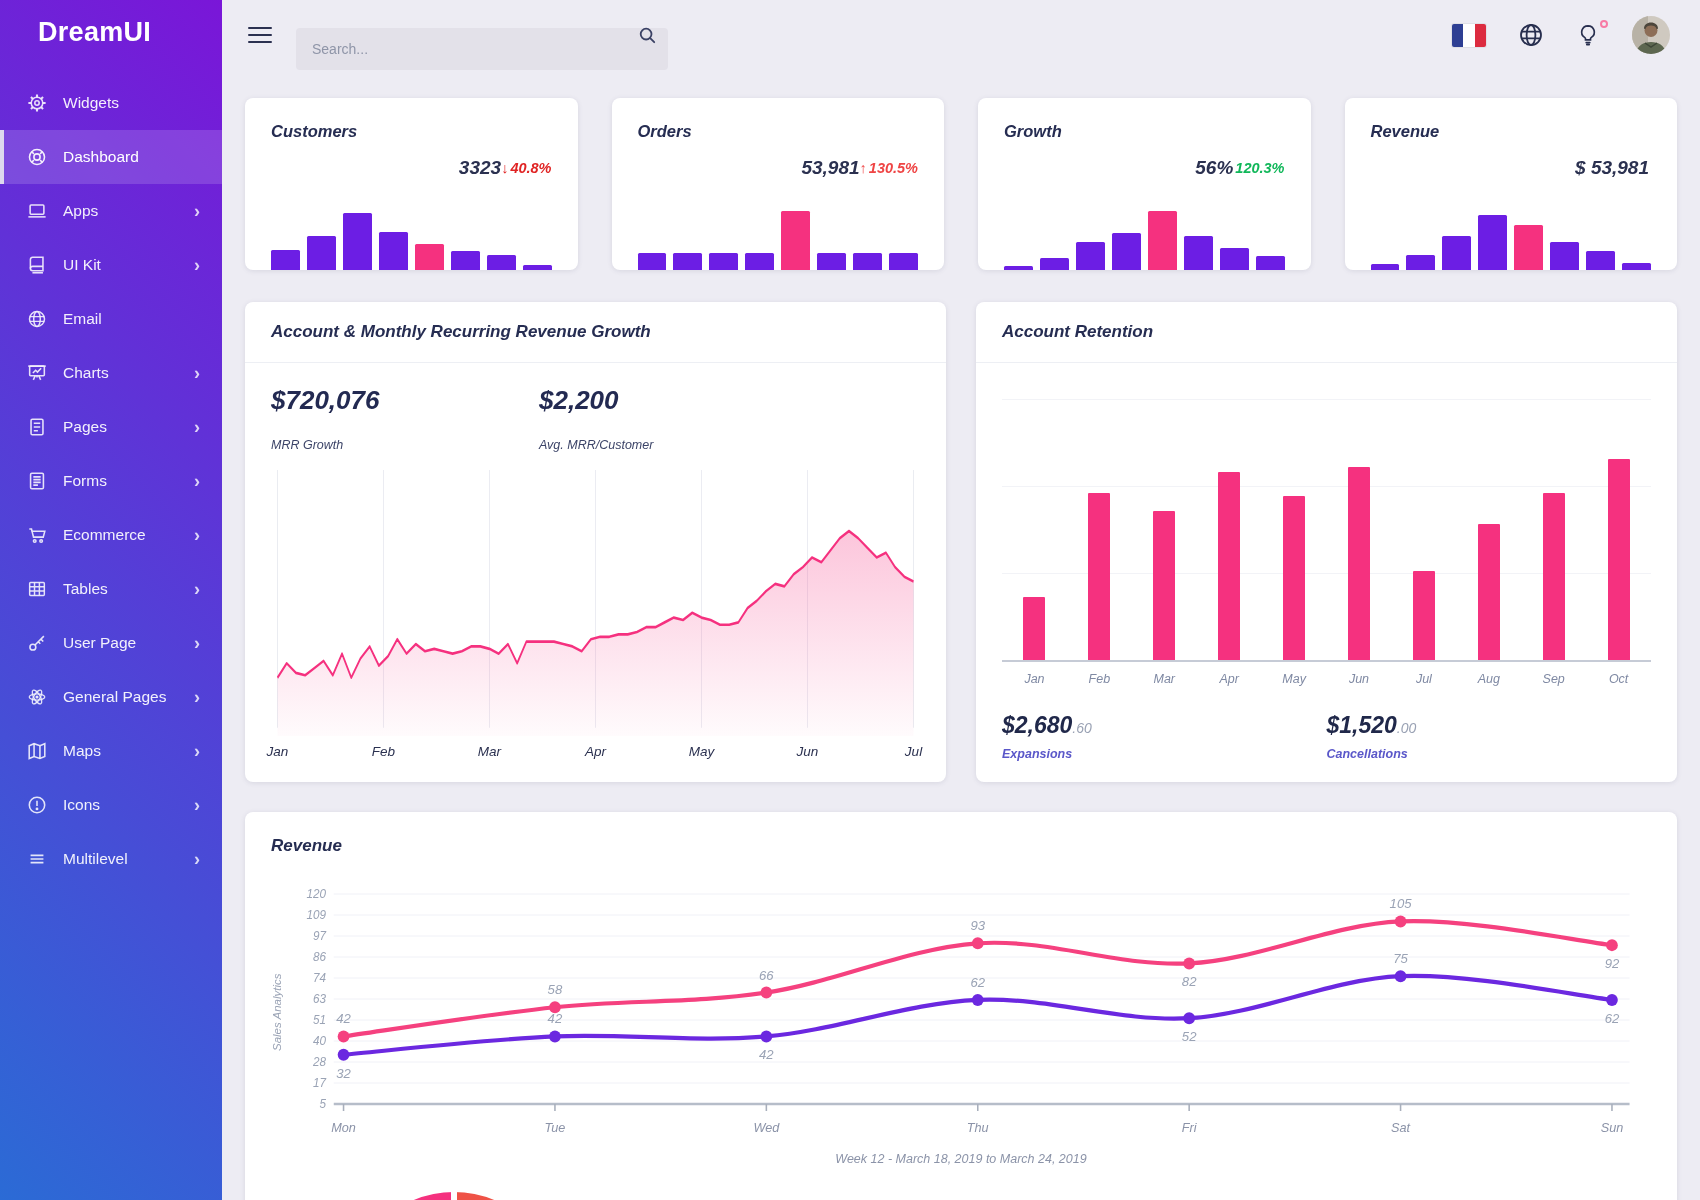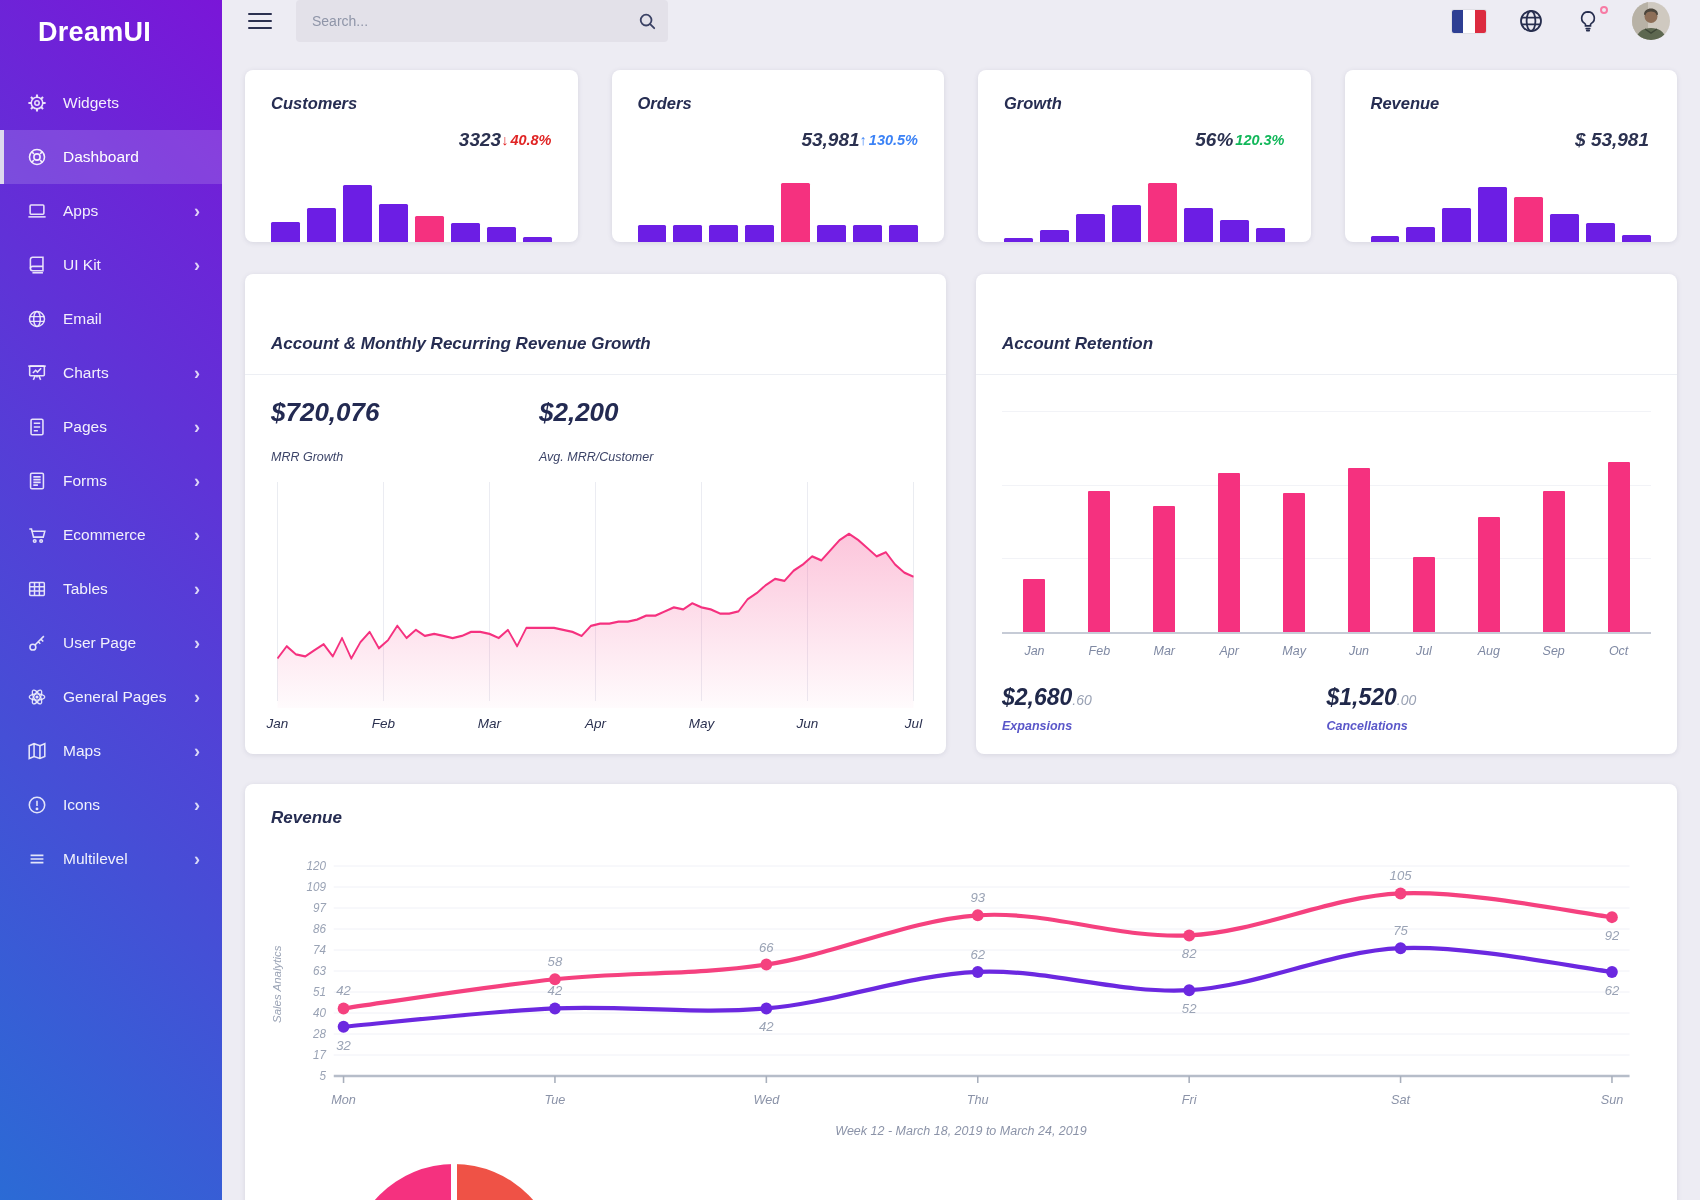--- a/index.html
+++ b/index.html
@@ -17,21 +17,21 @@
   .nav-icon svg { width:22px; height:22px; }
   .nav-label { flex:1; }
   .nav-chev { font-size:18px; font-weight:700; opacity:.85; line-height:1; }
 
   
   .main { flex:1; display:flex; flex-direction:column; min-width:0; }
   .topbar { height:70px; display:flex; align-items:center; padding:0 30px 0 26px; }
   .hamburger { width:24px; cursor:pointer; margin-right:24px; }
   .hamburger span { display:block; height:2.6px; background:#2b3150; border-radius:2px; margin:4.6px 0; }
   .search-wrap { position:relative; width:372px; }
-  .search-input { width:100%; height:42px; background:#e3e1e9; border:none; border-radius:4px; padding:0 42px 0 16px; font-size:14px; color:#3a4161; outline:none; font-family:inherit; }
+  .search-input { width:100%; height:42px; background:#e3e1e9; border:none; border-radius:4px; padding:0 42px 0 16px; font-size:14px; color:#3a4161; outline:none; font-family:inherit;margin-top:28px; }
   .search-input::placeholder { color:#8f95a8; }
   .search-icon { position:absolute; right:12px; top:50%; transform:translateY(-50%); display:flex; cursor:pointer; }
   .top-right { margin-left:auto; display:flex; align-items:center; gap:32px; }
   .flag { width:34px; height:23px; display:flex; border-radius:2px; overflow:hidden; cursor:pointer; box-shadow:0 0 0 1px rgba(0,0,0,.05); }
   .flag div { flex:1; }
   .flag .b { background:#2E3F93; } .flag .w { background:#fff; } .flag .r { background:#DC2B3F; }
   .globe-btn,.bulb-btn { cursor:pointer; display:flex; position:relative; }
   .bulb-badge { position:absolute; top:-3px; right:-8px; width:8px; height:8px; border:2px solid #f77ba4; border-radius:50%; background:transparent; }
   .avatar { width:38px; height:38px; border-radius:50%; overflow:hidden; cursor:pointer; flex:0 0 38px; }
 
@@ -43,21 +43,21 @@
   .stat-card { height:172px; padding:24px 26px 0; display:flex; flex-direction:column; overflow:hidden; }
   .stat-title { font-size:16.5px; font-weight:600; color:#262d52; }
   .stat-line { display:flex; align-items:center; justify-content:flex-end; margin-top:16px; }
   .stat-value { font-size:19px; font-weight:600; color:#2b3150; }
   .stat-change { font-size:14.5px; font-weight:700; }
   .stat-change .arr { font-weight:700; margin-right:2px; }
   .mini-chart { margin-top:auto; height:62px; display:flex; align-items:flex-end; gap:7px; }
   .mini-bar { flex:1; border-radius:1.5px 1.5px 0 0; }
 
   .mid-row { display:grid; grid-template-columns:1fr 1fr; gap:30px; margin-top:32px; }
-  .panel-header { padding:20px 26px; border-bottom:1px solid #edeff4; font-size:17px; font-weight:600; color:#262d52;margin-top:40px; }
+  .panel-header { padding:20px 26px; border-bottom:1px solid #edeff4; font-size:17px; font-weight:600; color:#262d52; }
 
   .mrr-card { height:480px; display:flex; flex-direction:column; }
   .mrr-body { padding:22px 26px 18px; flex:1; display:flex; flex-direction:column; min-height:0; }
   .mrr-metrics { display:flex; }
   .mrr-metric { min-width:268px; }
   .mrr-value { font-size:26px; font-weight:700; color:#232a52; }
   .mrr-label { font-size:12.5px; color:#3c4468; margin-top:22px; font-weight:500; }
   .mrr-chart { flex:1; margin-top:18px; min-height:0; }
   #mrrSvg { width:100%; height:100%; display:block; }
   .mrr-months { position:relative; height:20px; margin-top:8px; font-size:13.5px; color:#2b3150; }
@@ -320,21 +320,21 @@
               <div class="mini-bar" style="height: 42%; background: rgb(245, 49, 127);"></div>
               <div class="mini-bar" style="height: 30%; background: rgb(108, 30, 228);"></div>
               <div class="mini-bar" style="height: 25%; background: rgb(108, 30, 228);"></div>
               <div class="mini-bar" style="height: 8%; background: rgb(108, 30, 228);"></div>
             </div>
         </div>
         <div class="card stat-card">
           <div class="stat-title">Orders</div>
           <div class="stat-line">
             <span class="stat-value">53,981</span>
-            <span class="stat-change" style="color: #3b82f6;"><span class="arr">↑</span><span>130.5%</span></span>
+            <span class="stat-change" style="color: #ef4444;"><span class="arr">↑</span><span>130.5%</span></span>
           </div>
           <div class="mini-chart">
               <div class="mini-bar" style="height: 28%; background: rgb(108, 30, 228);"></div>
               <div class="mini-bar" style="height: 28%; background: rgb(108, 30, 228);"></div>
               <div class="mini-bar" style="height: 28%; background: rgb(108, 30, 228);"></div>
               <div class="mini-bar" style="height: 28%; background: rgb(108, 30, 228);"></div>
               <div class="mini-bar" style="height: 95%; background: rgb(245, 49, 127);"></div>
               <div class="mini-bar" style="height: 28%; background: rgb(108, 30, 228);"></div>
               <div class="mini-bar" style="height: 28%; background: rgb(108, 30, 228);"></div>
               <div class="mini-bar" style="height: 28%; background: rgb(108, 30, 228);"></div>

